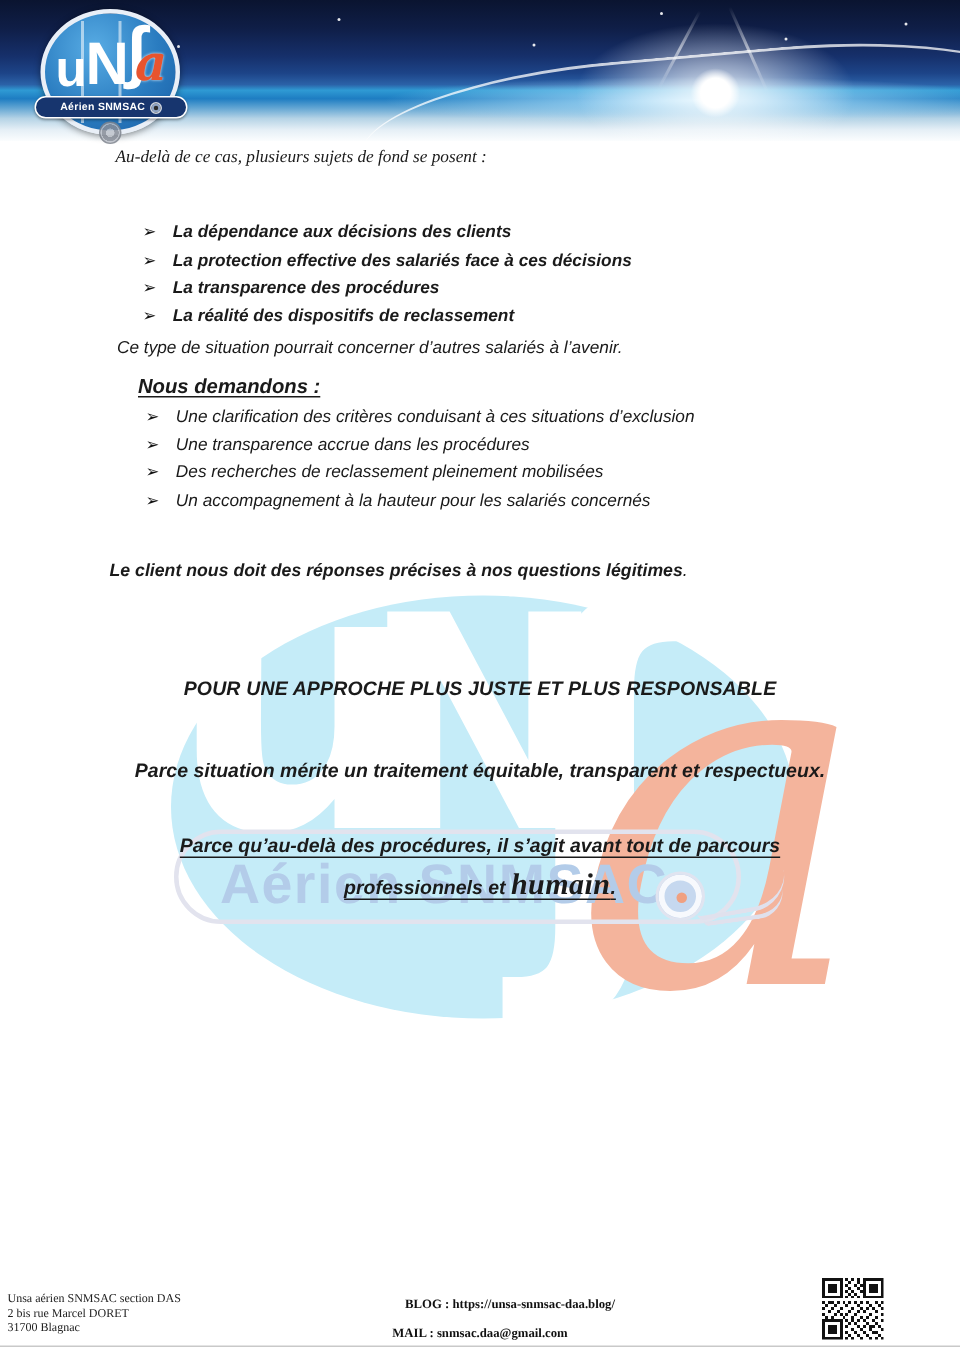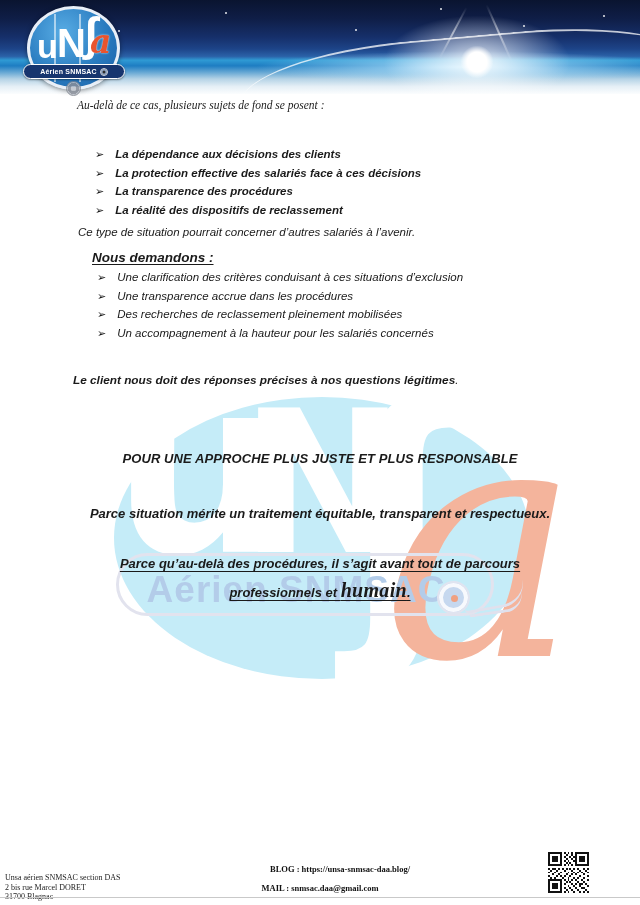--- a/index.html
+++ b/index.html
@@ -83,21 +83,21 @@
   .centered { left:0; width:640px; text-align:center; font-weight:700; }
   #slogan { top:451px; font-size:13px; letter-spacing:.1px; }
   #principle { top:506px; font-size:13px; }
   #closing1 { top:556px; font-size:13px; text-decoration:underline; text-underline-offset:3px; }
   #closing2 { top:579px; font-size:13px; text-decoration:underline; text-underline-offset:3px; }
   #closing2 .big { font-family:Liberation Serif, serif; font-size:20px; font-weight:900; letter-spacing:.3px; }
 
   
   #footer { position:absolute; left:0; top:0; width:640px; height:905px; z-index:3; pointer-events:none; }
   #footer-address { position:absolute; left:5px; top:861px; font-family:"Liberation Serif", serif;
-    font-size:8px; line-height:9.6px; color:#222;margin-top:12px; }
+    font-size:8px; line-height:9.6px; color:#222; }
   .flink { position:absolute; left:0; width:640px; text-align:center; font-family:"Liberation Serif", serif;
     font-weight:700; font-size:8.5px; color:#111; pointer-events:auto; }
   #footer-blog { top:864px;padding-left:40px; }
   #footer-mail { top:883px; }
   #qr { position:absolute; left:548px; top:852px; width:41px; height:41px; pointer-events:auto; }
   #bottom-rule { position:absolute; left:0; top:897px; width:640px; height:1px; background:#c9c9c9; }
 </style>
 </head>
 <body>
 

